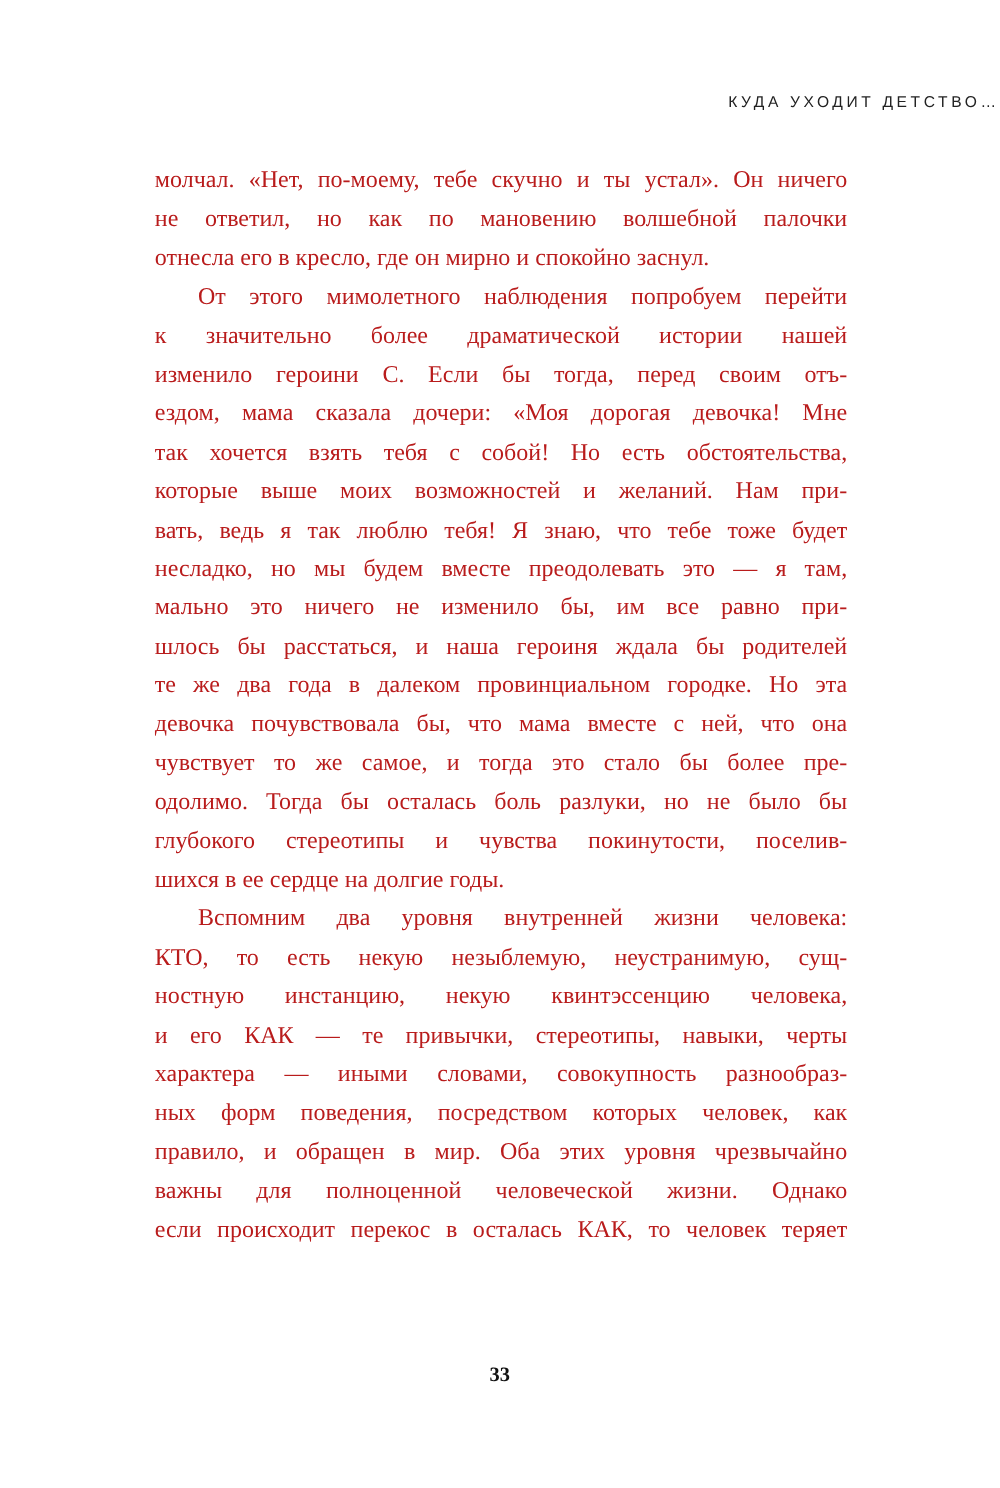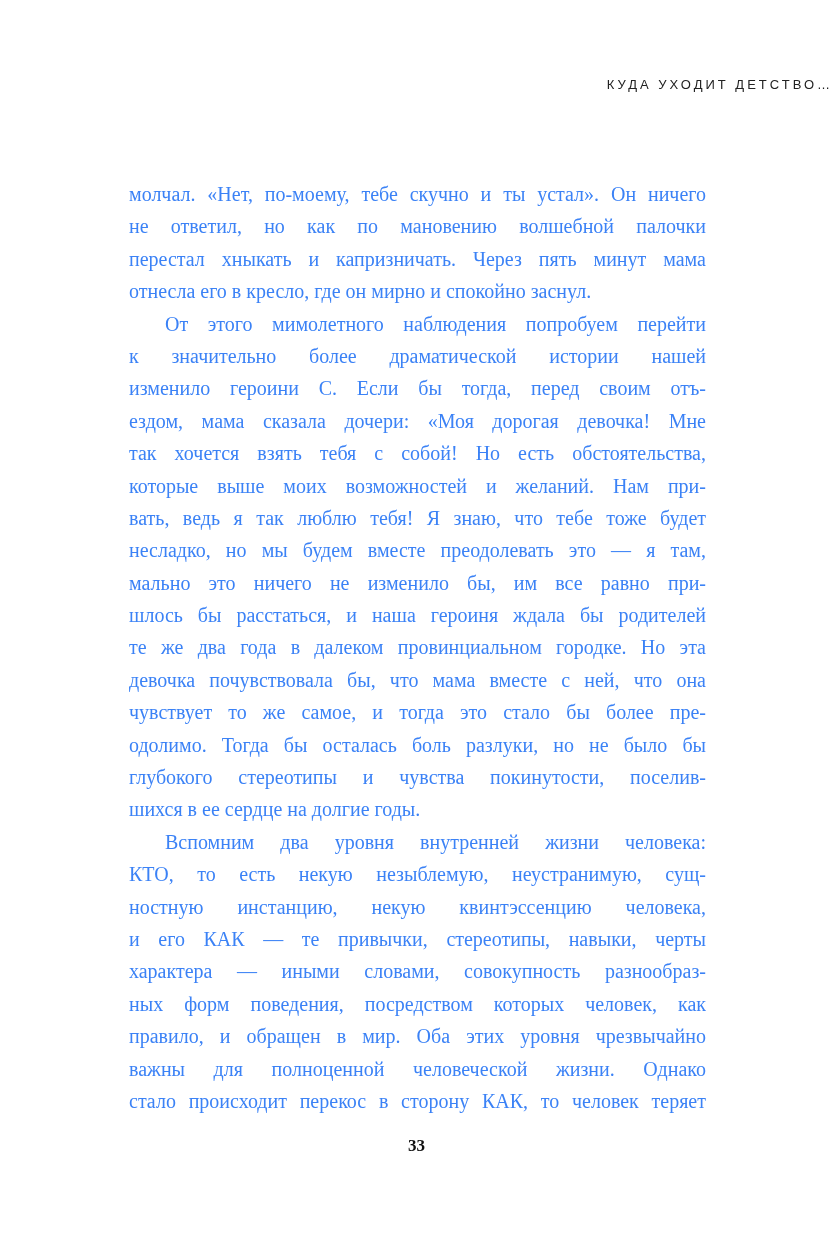--- a/index.html
+++ b/index.html
@@ -24,22 +24,21 @@
     letter-spacing: 3px;
     color: #222222;
   }
   .body-text {
     position: absolute;
     left: 129px;
     top: 134px;
     width: 577px;
     font-family: "Liberation Serif", "DejaVu Serif", serif;
     font-size: 20px;
-    color: #3b82f6;
-    margin-top: 44px;
+    color: #b91c1c;
   }
   .paragraph { display: block; }
   .line {
     display: block;
     height: 32.4px;
     line-height: 32.4px;
     text-align: justify;
     text-align-last: justify;
     overflow: hidden;
     white-space: nowrap;
@@ -65,21 +64,20 @@
 </head>
 <body>
 
 <div class="page">
   <div class="running-head">КУДА УХОДИТ ДЕТСТВО…</div>
 
   <div class="body-text">
       <div class="paragraph">
         <div class="line">молчал. «Нет, по-моему, тебе скучно и ты устал». Он ничего</div>
         <div class="line">не ответил, но как по мановению волшебной палочки</div>
-        <div class="line">перестал хныкать и капризничать. Через пять минут мама</div>
         <div class="line para-end">отнесла его в кресло, где он мирно и спокойно заснул.</div>
       </div>
       <div class="paragraph">
         <div class="line indent">От этого мимолетного наблюдения попробуем перейти</div>
         <div class="line">к значительно более драматической истории нашей</div>
         <div class="line">изменило героини С. Если бы тогда, перед своим отъ-</div>
         <div class="line">ездом, мама сказала дочери: «Моя дорогая девочка! Мне</div>
         <div class="line">так хочется взять тебя с собой! Но есть обстоятельства,</div>
         <div class="line">которые выше моих возможностей и желаний. Нам при-</div>
         <div class="line">вать, ведь я так люблю тебя! Я знаю, что тебе тоже будет</div>
@@ -95,18 +93,18 @@
       </div>
       <div class="paragraph">
         <div class="line indent">Вспомним два уровня внутренней жизни человека:</div>
         <div class="line">КТО, то есть некую незыблемую, неустранимую, сущ-</div>
         <div class="line">ностную инстанцию, некую квинтэссенцию человека,</div>
         <div class="line">и его КАК — те привычки, стереотипы, навыки, черты</div>
         <div class="line">характера — иными словами, совокупность разнообраз-</div>
         <div class="line">ных форм поведения, посредством которых человек, как</div>
         <div class="line">правило, и обращен в мир. Оба этих уровня чрезвычайно</div>
         <div class="line">важны для полноценной человеческой жизни. Однако</div>
-        <div class="line">стало происходит перекос в сторону КАК, то человек теряет</div>
+        <div class="line">если происходит перекос в осталась КАК, то человек теряет</div>
       </div>
     </div>
 
   <div class="page-number">33</div>
 </div>
 
 </body></html>

